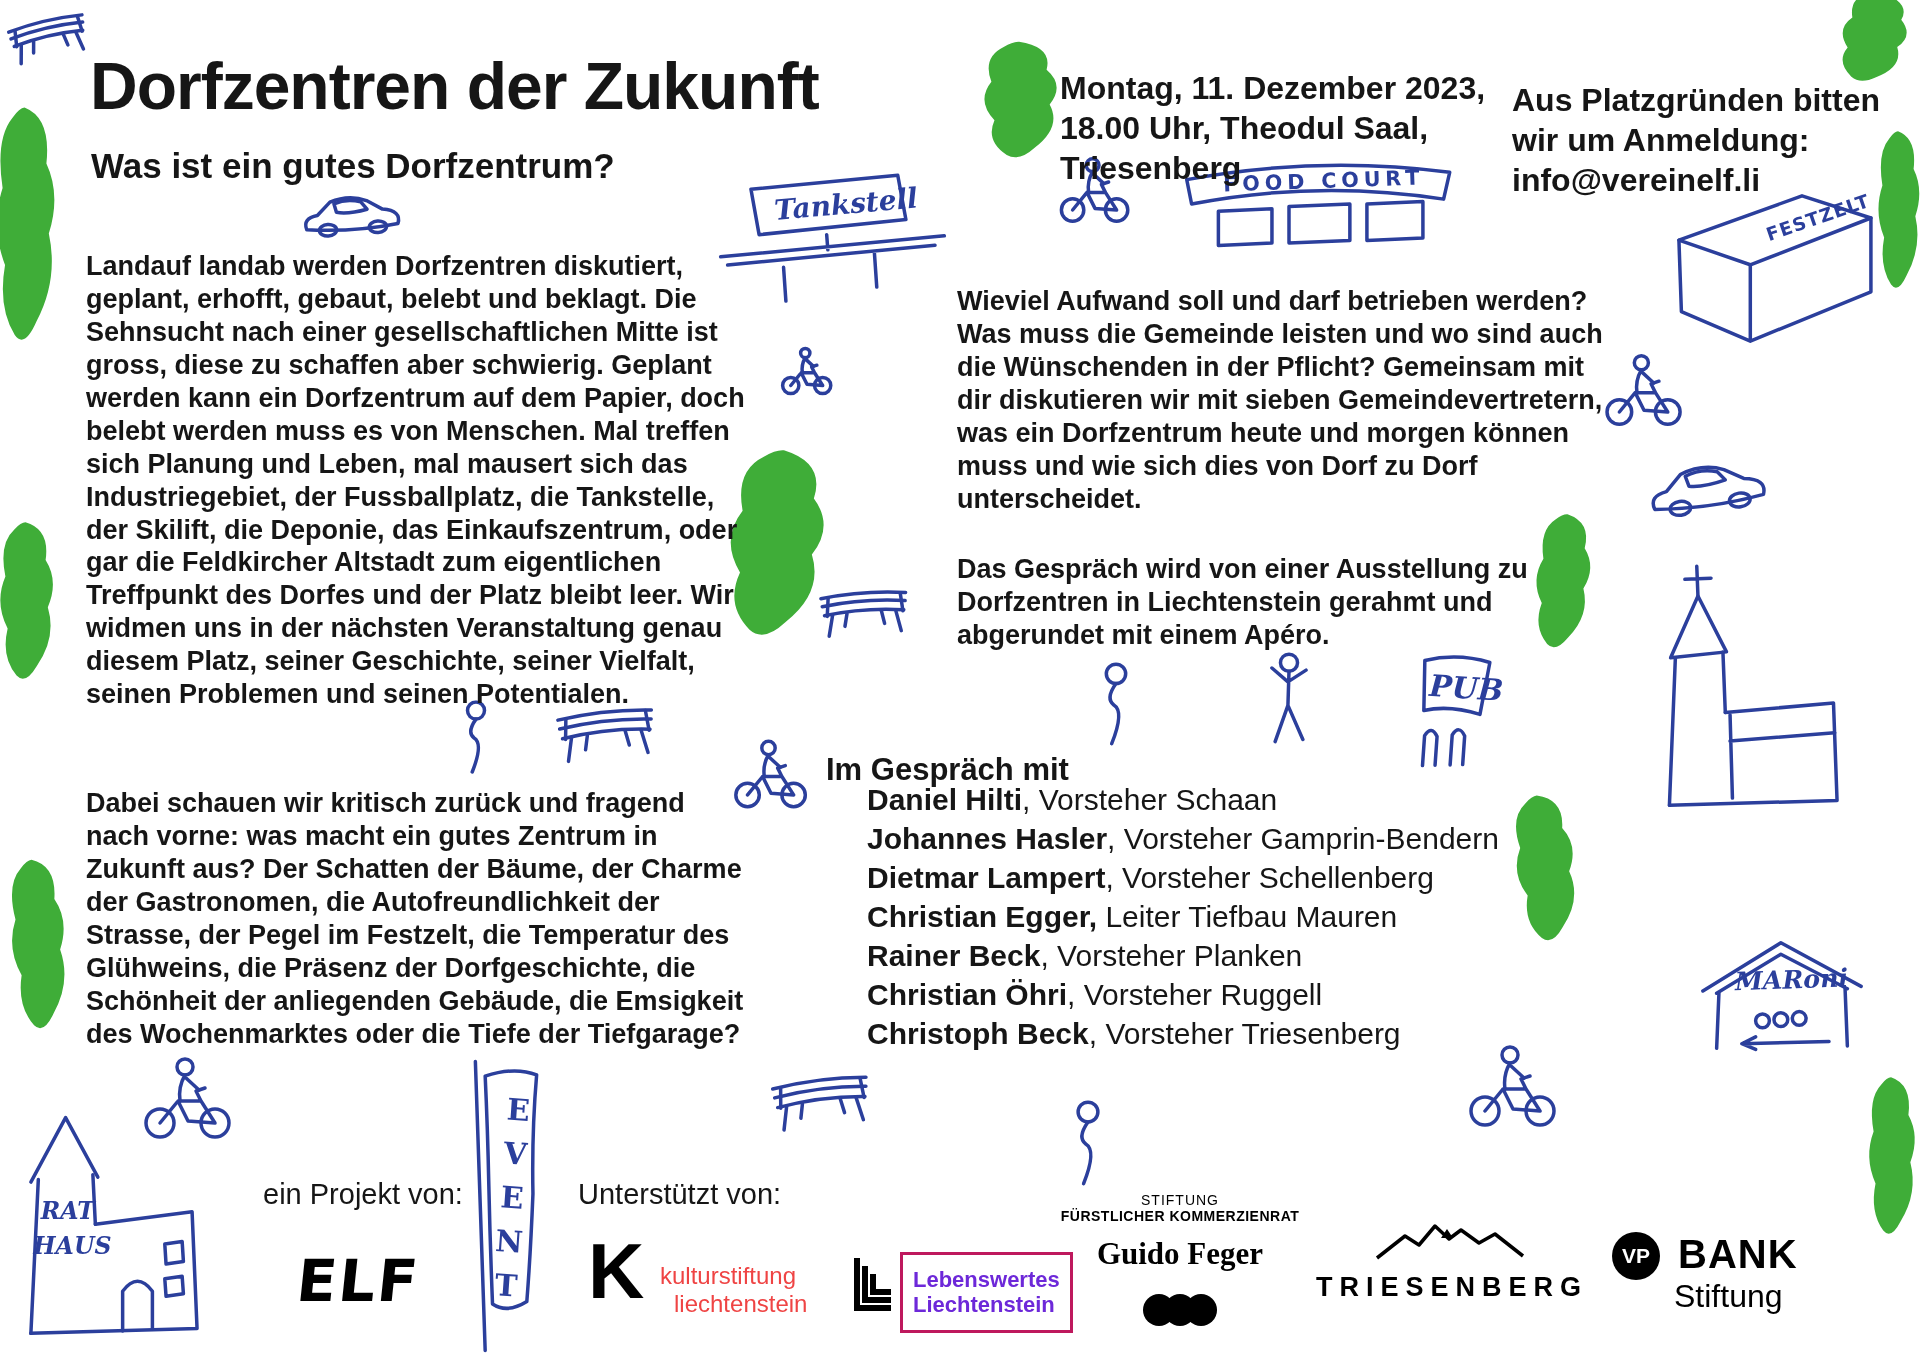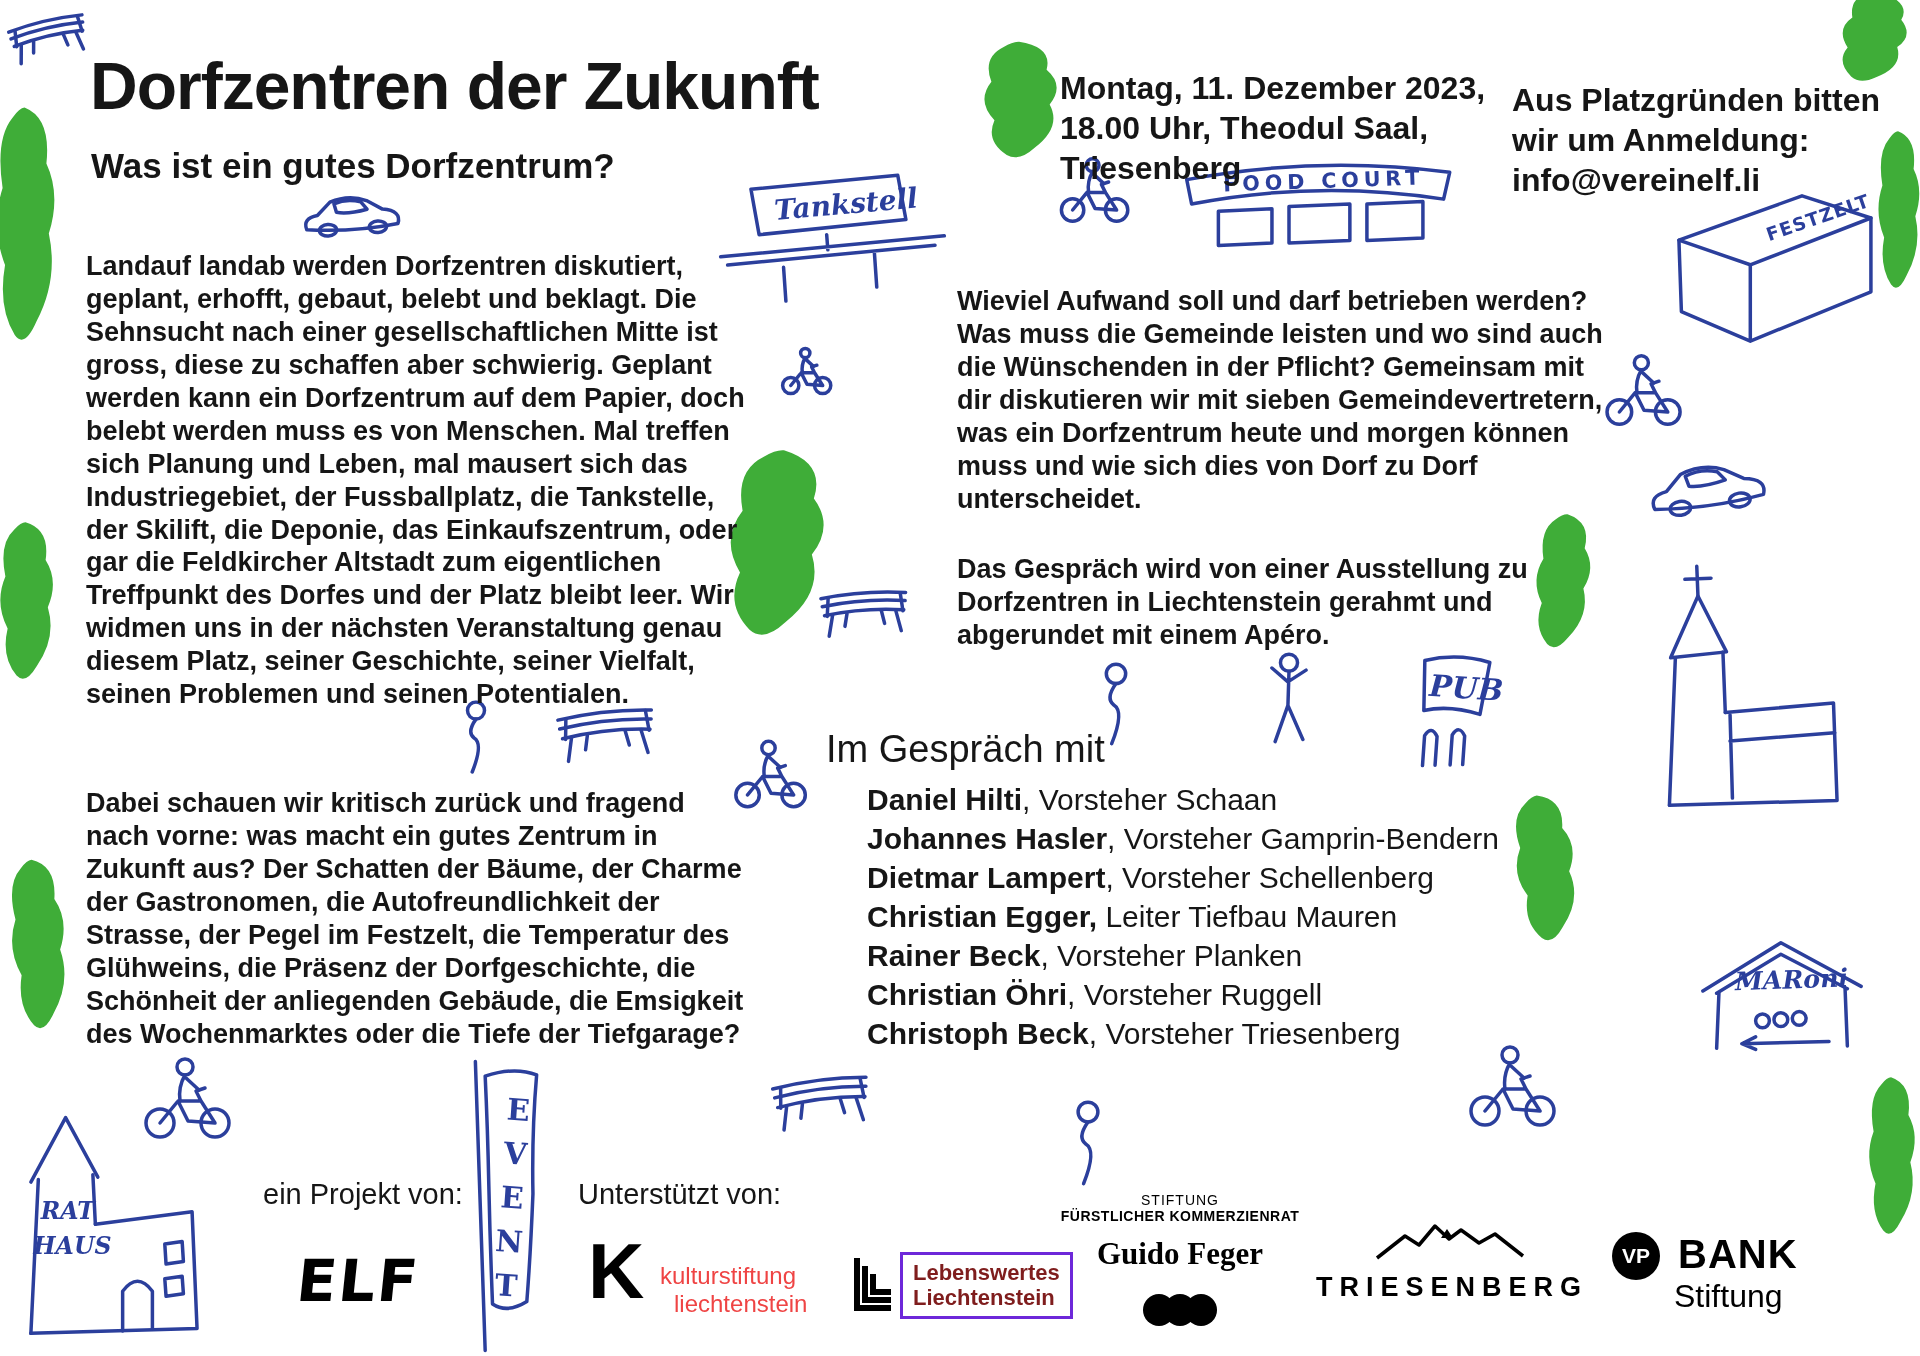--- a/index.html
+++ b/index.html
@@ -5,36 +5,36 @@
   :root { --blue:#2b3f9c; --green:#3fad38; --ink:#161616; }
   html,body { margin:0; padding:0; background:#e8e8e8; }
   .page { position:relative; width:1920px; height:1356px; background:#fff; overflow:hidden;
           font-family:"Liberation Sans","DejaVu Sans",sans-serif; color:var(--ink); }
   .abs { position:absolute; }
   .preline { white-space:pre-line; }
   .title { font-size:66px; font-weight:600; letter-spacing:-1px; }
   .subtitle { font-size:35px; font-weight:700; }
   .infoblock { font-size:32px; font-weight:700; line-height:1.25;margin-top:24px; }
   .para { font-size:27px; font-weight:600; line-height:1.22; }
-  .speak-head { font-size:38px; font-weight:400; }
+  .speak-head { font-size:31px; font-weight:700;margin-top:24px; }
   .speaker-row { font-size:30px; line-height:31px; margin-bottom:8px; }
   .speaker-name { font-weight:700; }
   .doodle { position:absolute; stroke:var(--blue); fill:none; stroke-width:3.5px;
             stroke-linecap:round; stroke-linejoin:round; overflow:visible; }
   .doodle text { stroke:none; fill:var(--blue); }
   .blob { position:absolute; fill:var(--green); stroke:none; }
   .hand { font-family:"DejaVu Serif",serif; font-style:italic; font-weight:700; }
   .hand-caps { font-family:"DejaVu Sans",sans-serif; font-weight:700; }
   .event-letters { position:absolute; writing-mode:vertical-lr; text-orientation:upright;
                    font-weight:700; font-size:30px; letter-spacing:9px; color:var(--blue);
                    font-family:"DejaVu Serif",serif; transform:rotate(4deg); }
   .footer-label { font-size:29px; font-weight:400; }
   .logo-black { color:#000; }
   .kultur-text { font-size:24px; line-height:1.15; color:#ef4444; }
-  .leb-box { border:3px solid #6d28d9; padding:5px 10px; font-size:22px; font-weight:700; line-height:1.15; color:#7f1d1d; }
+  .leb-box { border:3px solid #be185d; padding:12px 10px; font-size:22px; font-weight:700; line-height:1.15; color:#6d28d9; }
   .gf-block { width:260px; text-align:center; color:#000; }
   .gf-s1 { font-size:14px; letter-spacing:1px; }
   .gf-s2 { font-size:14px; font-weight:700; letter-spacing:0.5px; }
   .gf-name { font-size:31px; font-weight:700; font-family:"Liberation Serif","DejaVu Serif",serif; margin-top:12px; }
   .tb-block { width:270px; text-align:center; color:#000; }
   .tb-text { font-size:27px; font-weight:700; letter-spacing:7px; margin-top:4px; }
   .vp-row { display:flex; align-items:flex-start; gap:18px; color:#000; }
   .vp-circle { width:48px; height:48px; border-radius:50%; background:#000; color:#fff;
                display:flex; align-items:center; justify-content:center; font-size:21px; font-weight:700; }
   .vp-bank { font-size:40px; font-weight:700; letter-spacing:1px; }

